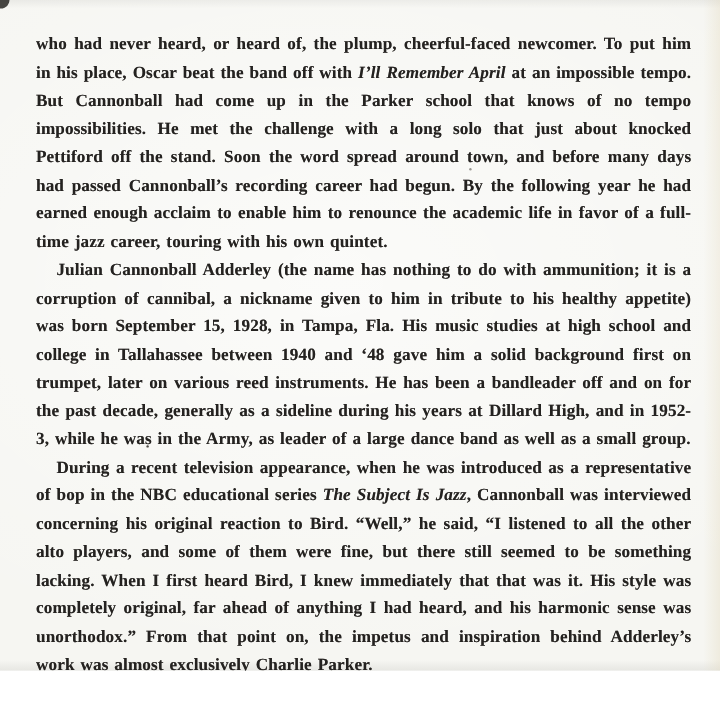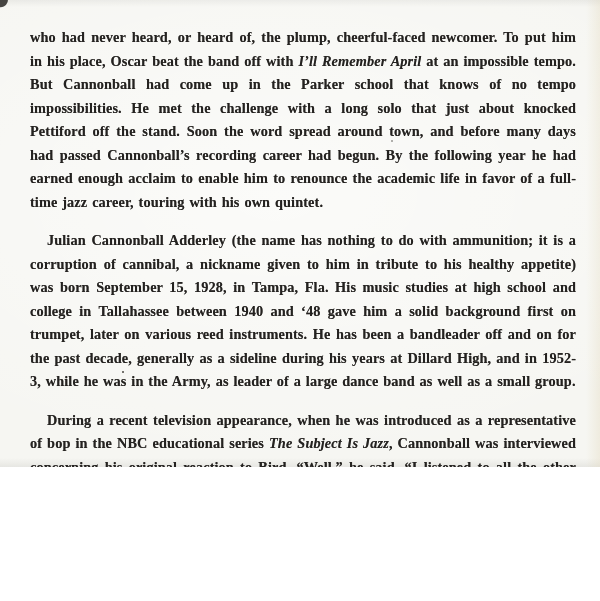--- a/index.html
+++ b/index.html
@@ -3,21 +3,21 @@
 <meta charset="utf-8">
 <style>
   html, body {
     margin: 0;
     padding: 0;
     background: #ffffff;
   }
   .page {
     position: relative;
     width: 600px;
-    height: 467px;
+    height: 559px;
     overflow: hidden;
     background:
       radial-gradient(ellipse 130% 95% at 46% 42%, rgba(255,255,255,0.55) 0%, rgba(255,255,255,0) 62%),
       linear-gradient(to left, rgba(228,219,193,0.40) 0px, rgba(228,219,193,0) 14px),
       linear-gradient(to bottom, rgba(185,185,180,0.22) 0px, rgba(185,185,180,0) 7px),
       linear-gradient(to top, rgba(185,185,180,0.25) 0px, rgba(185,185,180,0) 9px),
       #f6f6f2;
   }
   .corner-mark {
     position: absolute;
@@ -49,21 +49,20 @@
     color: #242220;
     text-align: justify;
     word-spacing: 1.2px;
     letter-spacing: 0.1px;
     text-shadow: 0 0 0.4px rgba(45,42,38,0.55);
   }
   .text-block p {
     margin: 0;
   }
   .text-block p + p {
-    margin-top: 15px;
     text-indent: 17px;
   }
   .text-block i {
     font-style: italic;
   }
 </style>
 </head>
 <body>
 
 <div class="page">

